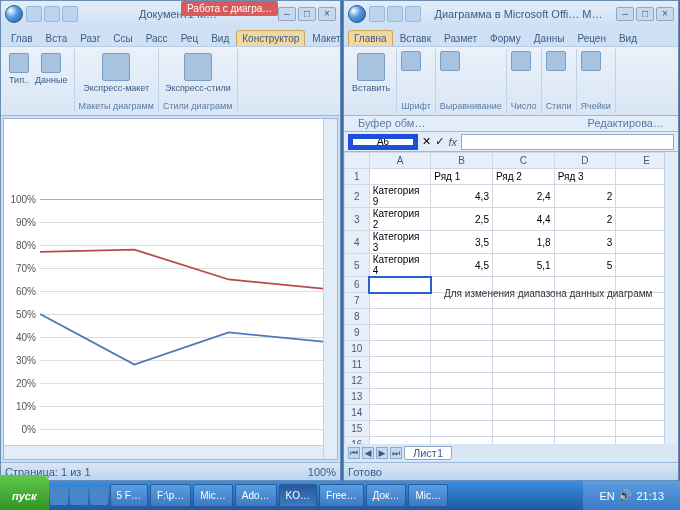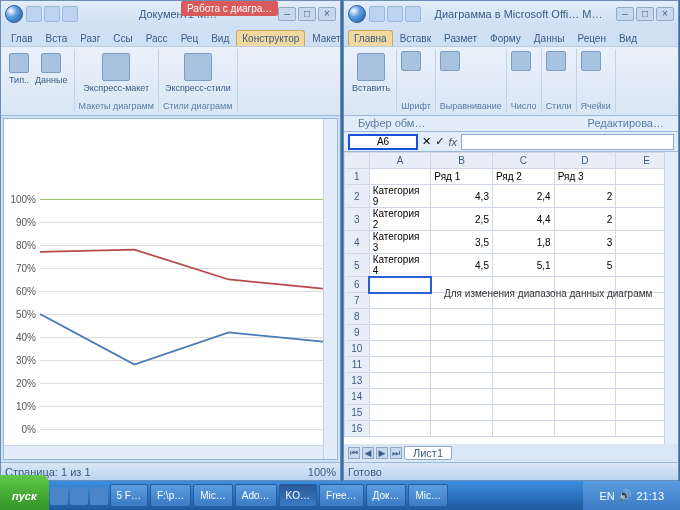--- a/index.html
+++ b/index.html
@@ -30,21 +30,21 @@
 .chart{position:absolute;left:2px;top:80px;right:10px;bottom:30px;}
 .yaxis{position:absolute;left:0;top:0;bottom:0;width:32px;}
 .ylabel{position:absolute;right:2px;font-size:10px;color:#555;transform:translateY(-50%);}
 .gridline{position:absolute;left:34px;right:4px;height:1px;background:#ddd;}
 .plotline{position:absolute;left:34px;right:4px;top:0;bottom:0;}
 svg.lines{position:absolute;left:0;top:0;width:100%;height:100%;}
 .statusbar{height:18px;background:linear-gradient(#d9e6f5,#bcd4ef);border-top:1px solid #9ab8d9;display:flex;align-items:center;padding:0 4px;font-size:10px;color:#3b5c85;gap:8px;}
 .statusbar .spacer{flex:1;}
 
 .namebox-row{height:20px;background:#e3edf9;display:flex;align-items:center;padding:2px 4px;gap:4px;border-bottom:1px solid #9ab8d9;}
-.namebox{width:70px;height:16px;background:#fff;border:2px solid #1d4ed8;padding:0 4px;font-size:10px;text-align:center;}
+.namebox{width:70px;height:16px;background:#fff;border:5px solid #1d4ed8;padding:0 4px;font-size:10px;text-align:center;}
 .fx{font-style:italic;color:#555;}
 .fbar{flex:1;height:16px;background:#fff;border:1px solid #8fa9c9;}
 .sheet{flex:1;background:#fff;position:relative;overflow:hidden;}
 table.grid{border-collapse:collapse;width:100%;}
 table.grid th,table.grid td{border:1px solid #d0d7e5;height:16px;font-size:10px;padding:0 3px;}
 table.grid th{background:#e8eef7;color:#3b5c85;font-weight:normal;text-align:center;}
 table.grid th.rowh{width:22px;}
 table.grid th.colh{width:55px;}
 table.grid td{text-align:right;}
 table.grid td.lt{text-align:left;}
@@ -322,20 +322,28 @@
           </tr>
           <tr>
             <th class="rowh">11</th>
             <td class=""></td>
             <td class=""></td>
             <td class=""></td>
             <td class=""></td>
             <td class=""></td>
           </tr>
           <tr>
+            <th class="rowh">12</th>
+            <td class=""></td>
+            <td class=""></td>
+            <td class=""></td>
+            <td class=""></td>
+            <td class=""></td>
+          </tr>
+          <tr>
             <th class="rowh">13</th>
             <td class=""></td>
             <td class=""></td>
             <td class=""></td>
             <td class=""></td>
             <td class=""></td>
           </tr>
           <tr>
             <th class="rowh">14</th>
             <td class=""></td>

